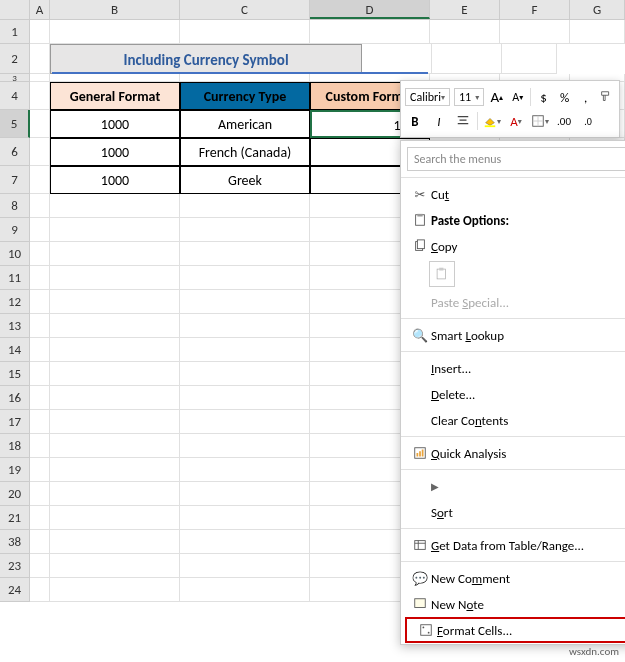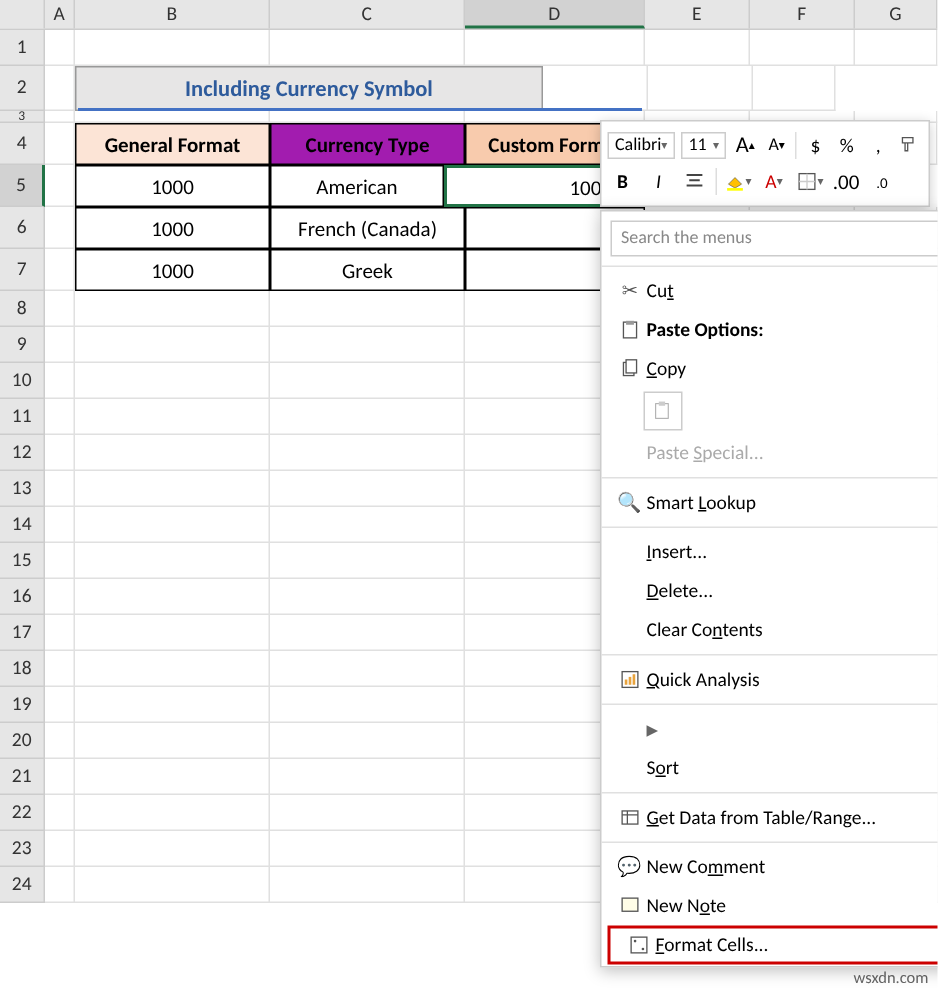--- a/index.html
+++ b/index.html
@@ -19,21 +19,21 @@
 
 .cells { position: relative; flex: 1; }
 .cell-row { display: flex; height: 24px; }
 .cell { border-right: 1px solid #e0e0e0; border-bottom: 1px solid #e0e0e0; padding: 2px 4px; overflow: hidden; white-space: nowrap; }
 
 
 .title-cell { background: #e7e6e6; text-align: center; font-weight: bold; font-size: 15px; color: #2e5b9c; border: 1px solid #999; }
 .title-underline { position: absolute; height: 2px; background: #4472c4; }
 .hdr-cell { text-align: center; font-weight: bold; border: 1px solid #000; padding: 2px; }
 .hdr-a { background: #fce4d6; }
-.hdr-b { background: #a21caf; }
+.hdr-b { background: #0369a1; }
 .hdr-c { background: #f8cbad; }
 .data-cell { text-align: center; border: 1px solid #000; background: #fff; }
 .data-r { text-align: right; padding-right: 6px; }
 
 .selected-cell { border: 2px solid #217346 !important; position: relative; }
 .fill-handle { position: absolute; width: 6px; height: 6px; background: #217346; bottom: -3px; right: -3px; }
 
 
 .mini-toolbar { position: absolute; top: 80px; left: 400px; width: 220px; background: #fff; border: 1px solid #ccc; box-shadow: 0 2px 8px rgba(0,0,0,0.2); padding: 4px; z-index: 10; }
 .mt-row { display: flex; align-items: center; gap: 4px; height: 24px; }
@@ -90,21 +90,21 @@
     <div class="row-hdr">12</div>
     <div class="row-hdr">13</div>
     <div class="row-hdr">14</div>
     <div class="row-hdr">15</div>
     <div class="row-hdr">16</div>
     <div class="row-hdr">17</div>
     <div class="row-hdr">18</div>
     <div class="row-hdr">19</div>
     <div class="row-hdr">20</div>
     <div class="row-hdr">21</div>
-    <div class="row-hdr">22</div>
+    <div class="row-hdr">38</div>
     <div class="row-hdr">23</div>
     <div class="row-hdr">24</div>
   </div>
 
   <div class="cells">
 
     <div class="cell-row">
       <div class="cell" style="width:20px"></div>
         <div class="cell" style="width:130px"></div>
         <div class="cell" style="width:130px"></div>
@@ -139,21 +139,21 @@
       <div class="cell hdr-cell hdr-b" style="width:130px;line-height:24px">Currency Type</div>
       <div class="cell hdr-cell hdr-c" style="width:120px;line-height:24px">Custom Format</div>
       <div class="cell" style="width:70px"></div>
         <div class="cell" style="width:70px"></div>
         <div class="cell" style="width:55px"></div>
     </div>
 
     <div class="cell-row" style="height:28px">
       <div class="cell" style="width:20px"></div>
       <div class="cell data-cell" style="width:130px;line-height:24px">1000</div>
-      <div class="cell data-cell" style="width:116px;line-height:24px">American</div>
+      <div class="cell data-cell" style="width:130px;line-height:24px">American</div>
       <div class="cell data-cell data-r selected-cell" style="width:120px;line-height:24px"><span>1000</span><div class="fill-handle"></div></div>
       <div class="cell" style="width:70px"></div>
         <div class="cell" style="width:70px"></div>
         <div class="cell" style="width:55px"></div>
     </div>
 
     <div class="cell-row" style="height:28px">
       <div class="cell" style="width:20px"></div>
       <div class="cell data-cell" style="width:130px;line-height:24px">1000</div>
       <div class="cell data-cell" style="width:130px;line-height:24px">French (Canada)</div>
@@ -372,21 +372,21 @@
         <span class="caret">▾</span>
       </div>
     <div class="mt-btn">
         <svg viewBox="0 0 16 16">
           <rect x="2" y="2" width="12" height="12" fill="none" stroke="#555"></rect>
           <path d="M2 8h12M8 2v12" stroke="#ccc"></path>
         </svg>
         <span class="caret">▾</span>
       </div>
     <div class="mt-btn">
-        <span style="font-size:14px">.00</span>
+        <span style="font-size:11px">.00</span>
       </div>
     <div class="mt-btn">
         <span style="font-size:10px">.0</span>
       </div>
   </div>
 </div>
 
 <div class="context-menu">
   <div class="cm-search">Search the menus</div>
   <div class="cm-sep"></div>

